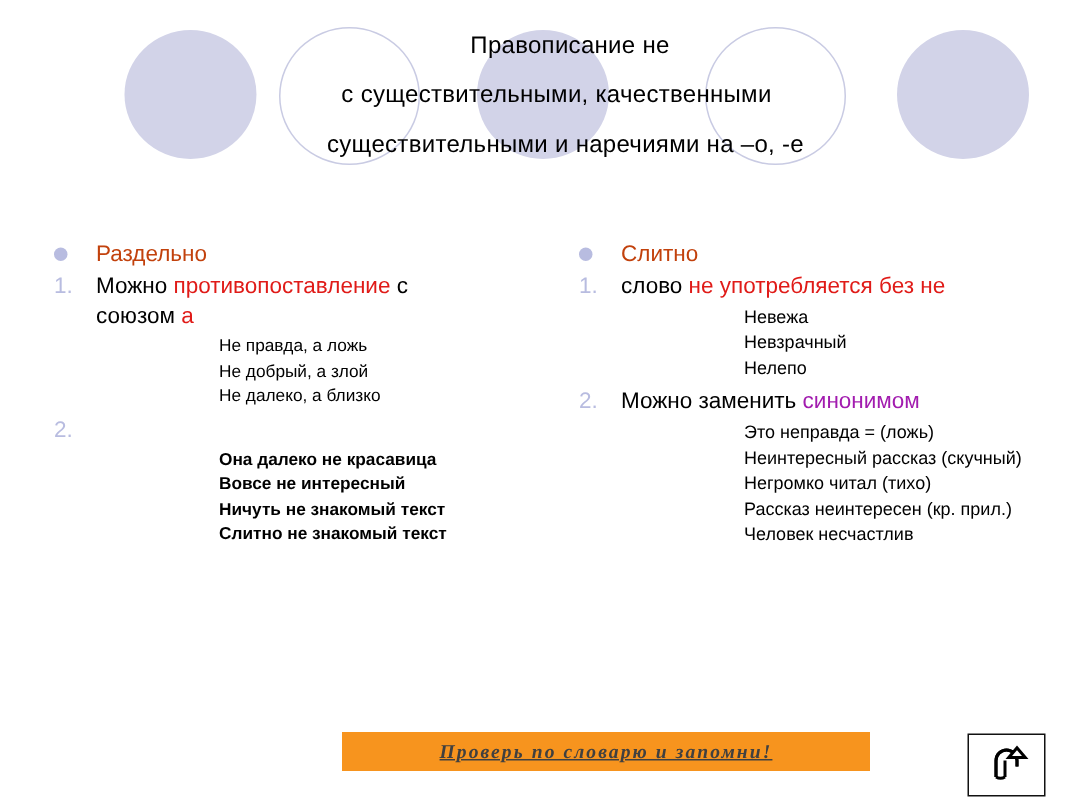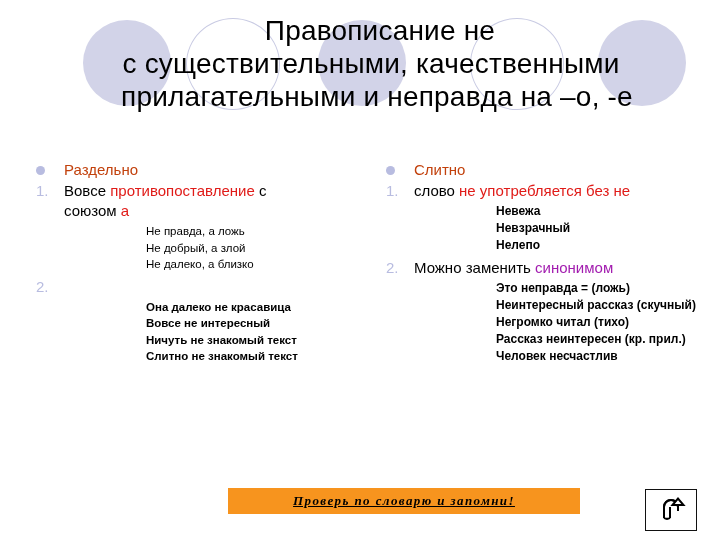--- a/index.html
+++ b/index.html
@@ -38,21 +38,21 @@
 
   
   .title-block {
     position: absolute;
     left: 0;
     top: 14px;
     width: 720px;
     z-index: 2;
     text-align: center;
     color: #000000;
-    font-size: 28px;
+    font-size: 16px;
     line-height: 33px;
     letter-spacing: 0.2px;
     white-space: nowrap;
   }
   .title-line { display: block; }
   .title-line.l1 { padding-left: 40px; }
   .title-line.l2 { padding-left: 22px; }
   .title-line.l3 { padding-left: 34px; }
 
   
@@ -126,21 +126,21 @@
 
   
   .examples {
     margin: 2px 0 4px 0;
     padding: 0;
   }
   .ex {
     font-size: 12px;
     line-height: 17px;
     color: #000000;
-    font-weight: bold;
+    font-weight: normal;
     padding-left: 56px;
     text-indent: -24px;
     margin-left: 96px;
     max-width: 210px;
   }
   .col.left .ex {
     font-weight: normal;
     margin-left: 96px;
     font-size: 11.5px;
     line-height: 16.5px;
@@ -164,21 +164,21 @@
     display: flex;
     align-items: center;
     justify-content: center;
   }
   .banner-text {
     font-family: "Liberation Serif", "DejaVu Serif", serif;
     font-style: italic;
     font-weight: bold;
     font-size: 13px;
     letter-spacing: 1.4px;
-    color: #000000;
+    color: #404040;
     text-decoration: underline;
     white-space: nowrap;
   }
 
   
   .return-btn {
     position: absolute;
     left: 645px;
     top: 489px;
     width: 52px;
@@ -202,36 +202,36 @@
     <div class="ellipse filled" style="left:83px;  top:20px; width:88px; height:86px;"></div>
     <div class="ellipse outlined" style="left:186px; top:18px; width:92px; height:90px;"></div>
     <div class="ellipse filled" style="left:318px; top:20px; width:88px; height:86px;"></div>
     <div class="ellipse outlined" style="left:470px; top:18px; width:92px; height:90px;"></div>
     <div class="ellipse filled" style="left:598px; top:20px; width:88px; height:86px;"></div>
   </div>
 
   <div class="title-block">
     <span class="title-line l1">Правописание не</span>
     <span class="title-line l2">с существительными, качественными</span>
-    <span class="title-line l3">прилагательными и неправда на –о,  -е</span>
+    <span class="title-line l3">существительными и наречиями на –о,  -е</span>
   </div>
 
   <div class="columns">
 
     <div class="col left">
 
       <div class="lvl1">
         <span class="marker"><span class="dot"></span></span>
         <span class="l1text">Раздельно</span>
       </div>
 
       <div class="lvl2">
         <span class="num">1.</span>
         <span class="l2text">
-          <span>Вовсе </span><span class="red">противопоставление</span><span> с союзом </span><span class="red">а</span>
+          <span>Можно </span><span class="red">противопоставление</span><span> с союзом </span><span class="red">а</span>
         </span>
       </div>
       <div class="examples">
         <div class="ex">Не правда, а ложь</div>
         <div class="ex">Не добрый, а злой</div>
         <div class="ex">Не далеко, а близко</div>
       </div>
 
       <div class="lvl2">
         <span class="num">2.</span>

